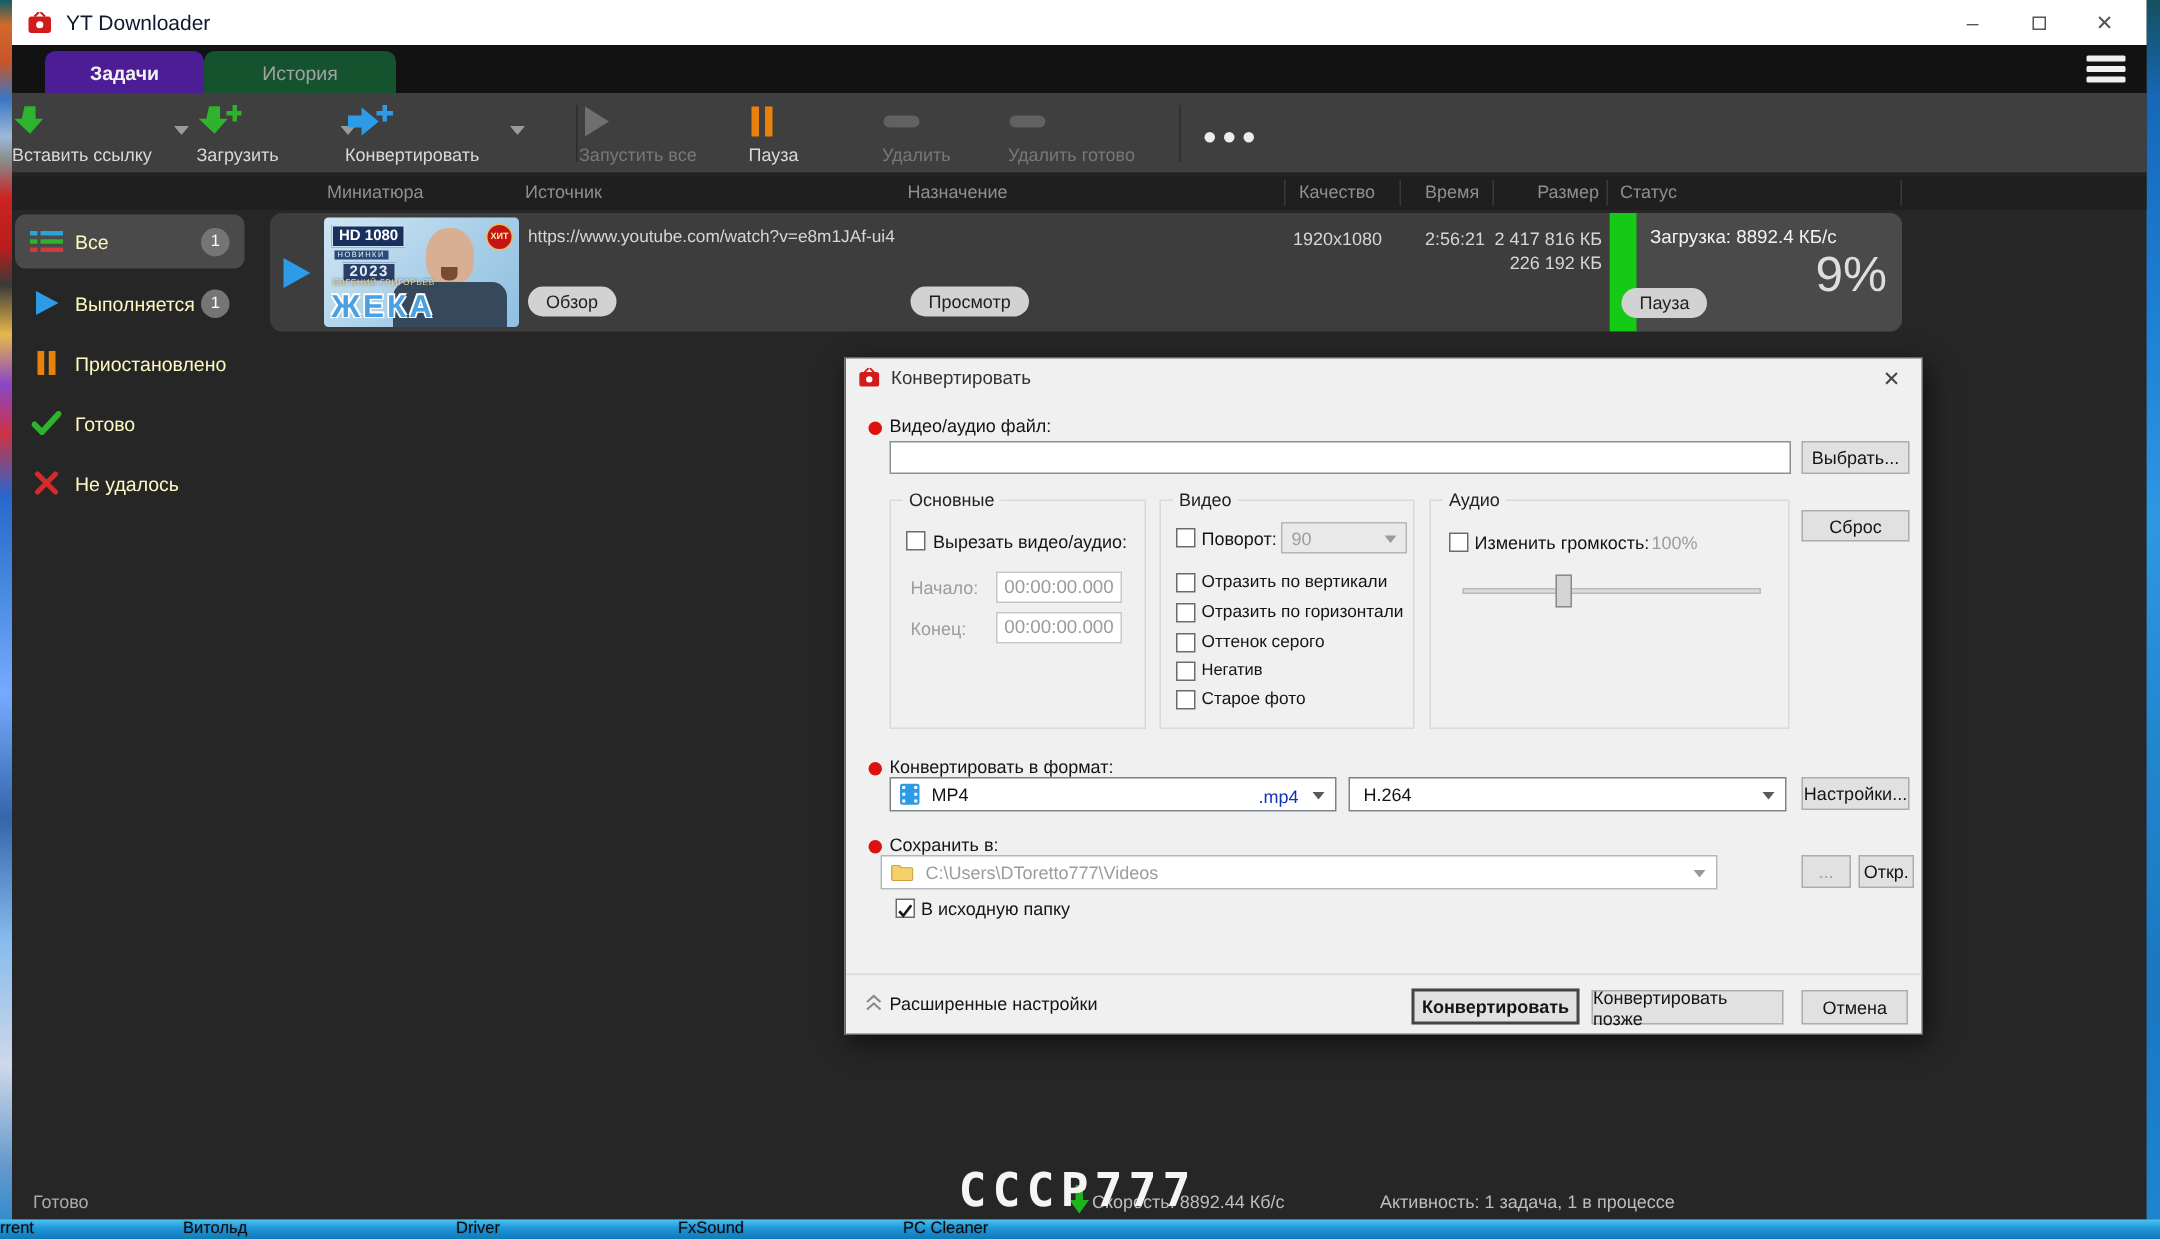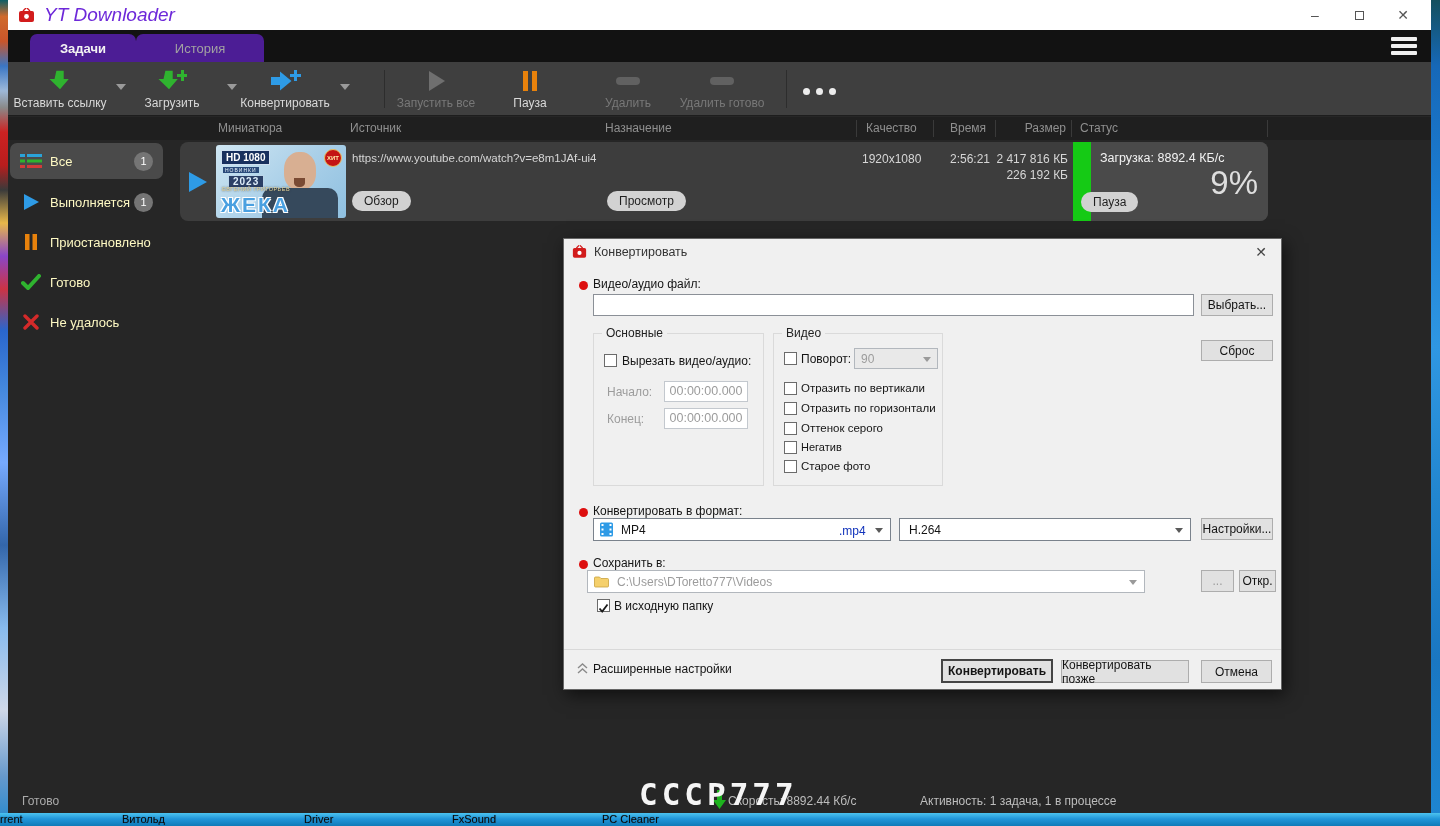--- a/index.html
+++ b/index.html
@@ -9,36 +9,36 @@
 
   
   .strip-left { left:0; top:0; width:8px; height:826px;
     background:linear-gradient(180deg,#0e5e66 0%,#d06a2c 2%,#c8552a 5%,#3a76c4 8%,#9db8d8 11%,#8a8a8a 13%,#cc2222 16%,#b91d1d 20%,#3a3a3a 23%,#e8b84a 27%,#8a46c8 31%,#cc3344 35%,#2a66cc 40%,#4488dd 47%,#77aaff 56%,#3366aa 66%,#88bbee 76%,#cfd8e8 86%,#6699cc 94%,#2288cc 100%); }
   .strip-right { left:1431px; top:0; width:9px; height:826px;
     background:linear-gradient(180deg,#14505e 0%,#1668b8 8%,#1d7fd4 25%,#2f97e2 42%,#2286cf 60%,#1a77c2 80%,#1e86d2 100%); }
 
   
   .win { left:8px; top:0; width:1423px; height:813px; background:#262626; }
   .titlebar { left:0; top:0; width:100%; height:30px; background:#ffffff; display:flex; align-items:center; }
-  .title-text { color:#6d28d9; font-size:19px; margin-left:9px;font-style:italic; }
+  .title-text { color:#0f172a; font-size:14px; margin-left:9px; }
   .win-controls { position:absolute; right:6px; top:0; height:30px; display:flex; }
   .wc { width:44px; height:30px; display:flex; align-items:center; justify-content:center; color:#555; font-size:14px; cursor:default; }
   .wc .maxbox { width:9px; height:9px; border:1px solid #555; display:inline-block; }
 
   
   .tabrow { left:0; top:30px; width:100%; height:32px; background:#121212; }
   .tab { position:absolute; top:4px; height:28px; border-radius:7px 7px 0 0; display:flex; align-items:center; justify-content:center; font-size:13px; }
   .tab.active { background:#4c1d95; color:#f2f2f2; font-weight:bold; }
-  .tab.inactive { background:#4c1d95; color:#a2a2a2; }
+  .tab.inactive { background:#14532d; color:#a2a2a2; }
   .hamburger { position:absolute; right:14px; top:7px; width:26px; height:18px; }
   .hamburger i { display:block; height:3.5px; background:#f0f0f0; margin-bottom:3.5px; border-radius:1px; }
 
   
   .toolbar { left:0; top:62px; width:100%; height:54px; background:#3f3f3f; border-bottom:1px solid #1d1d1d; }
-  .tbtn { position:absolute; top:4px; height:46px; display:flex; flex-direction:column; align-items:center; justify-content:space-between; padding:3px 0 2px 0; }
+  .tbtn { position:absolute; top:4px; height:46px; display:flex; flex-direction:column; justify-content:space-between; padding:3px 0 2px 0; }
   .tbtn .lbl { font-size:12px; color:#d9d9d9; white-space:nowrap; }
   .tbtn.disabled .lbl { color:#787878; }
   .caret { position:absolute; top:22px; width:0; height:0; border-left:5px solid transparent; border-right:5px solid transparent; border-top:6px solid #9a9a9a; }
   .tsep { position:absolute; top:8px; width:1px; height:38px; background:#2d2d2d; }
   .dots { position:absolute; top:26px; display:flex; gap:6px; }
   .dots i { width:7px; height:7px; border-radius:50%; background:#ececec; }
 
   
   .thead { left:0; top:117px; width:100%; height:23px; background:#1f1f1f; }
   .th { position:absolute; top:4px; font-size:12px; color:#8f8f8f; white-space:nowrap; }
@@ -359,20 +359,28 @@
       <span class="cbx" style="left:10px; top:68px;"></span>
       <span class="dlbl" style="left:27px; top:68px; font-size:11.5px;">Отразить по горизонтали</span>
       <span class="cbx" style="left:10px; top:88px;"></span>
       <span class="dlbl" style="left:27px; top:88px; font-size:11.5px;">Оттенок серого</span>
       <span class="cbx" style="left:10px; top:107px;"></span>
       <span class="dlbl" style="left:27px; top:107px; font-size:11px;">Негатив</span>
       <span class="cbx" style="left:10px; top:126px;"></span>
       <span class="dlbl" style="left:27px; top:126px; font-size:11.5px;">Старое фото</span>
     </div>
 
+    <div class="grp" style="left:389px; top:94px; width:240px; height:153px;">
+      <span class="grp-title">Аудио</span>
+      <span class="cbx" style="left:12px; top:21px;"></span>
+      <span class="dlbl" style="left:29px; top:21px;">Изменить громкость:</span>
+      <span class="dlbl dis" style="left:147px; top:21px;">100%</span>
+      <div class="slider-track" style="left:21px; top:58px; width:199px;"></div>
+      <div class="slider-handle" style="left:83px; top:49px;"></div>
+    </div>
 
     <div class="wbtn" style="left:637px; top:101px; width:72px; height:21px;">Сброс</div>
 
     <i class="reddot" style="left:15px; top:269px;"></i>
     <span class="dlbl" style="left:29px; top:265px;">Конвертировать в формат:</span>
     <div class="combo" style="left:29px; top:279px; width:298px; height:23px;">
       <svg width="15" height="15" viewBox="0 0 15 15" style="margin-left:5px;">
         <rect x="1" y="0.5" width="13" height="14" rx="1.5" fill="#2e9be6"></rect>
         <rect x="2.5" y="2" width="2" height="2" fill="#fff"></rect>
           <rect x="2.5" y="6.5" width="2" height="2" fill="#fff"></rect>

